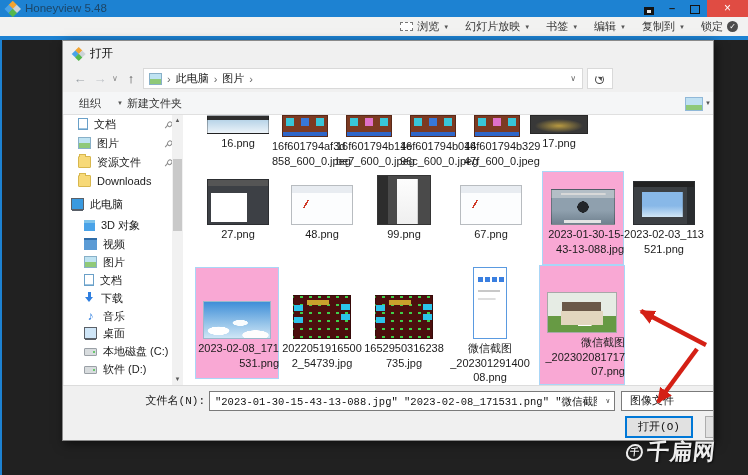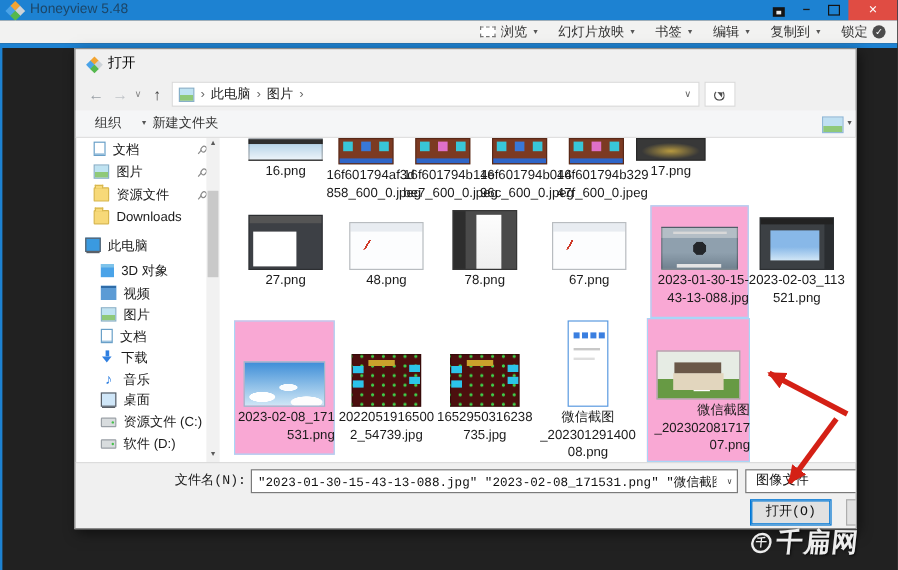--- a/index.html
+++ b/index.html
@@ -306,21 +306,21 @@
         <div class="sbitem lvl-b" style="top:192px">
           <span class="ic ic-music">♪</span>
           <span>音乐</span>
         </div>
         <div class="sbitem lvl-b" style="top:209px">
           <span class="ic ic-desktop"></span>
           <span>桌面</span>
         </div>
         <div class="sbitem lvl-b" style="top:227px">
           <span class="ic ic-disk"></span>
-          <span>资源文件 (C:)</span>
+          <span>本地磁盘 (C:)</span>
         </div>
         <div class="sbitem lvl-b" style="top:245px">
           <span class="ic ic-disk"></span>
           <span>软件 (D:)</span>
         </div>
       </div>
 
       <div class="vscroll sb-sidebar">
         <span class="sb-arrow" style="top:0">▲</span>
         <span class="sb-thumb" style="top:44px;height:72px"></span>
@@ -361,21 +361,21 @@
         <div class="cell" style="left:134px;top:56px;width:80px;height:94px">
           <div class="th t-35" style="width:62px;height:46px;margin-top:8px"></div>
           <div class="flabel">27.png</div>
         </div>
         <div class="cell" style="left:218px;top:56px;width:80px;height:94px">
           <div class="th t-sheet" style="width:62px;height:40px;margin-top:14px"></div>
           <div class="flabel">48.png</div>
         </div>
         <div class="cell" style="left:300px;top:56px;width:80px;height:94px">
           <div class="th t-55" style="width:54px;height:50px;margin-top:4px"></div>
-          <div class="flabel">78.png</div>
+          <div class="flabel">99.png</div>
         </div>
         <div class="cell" style="left:387px;top:56px;width:80px;height:94px">
           <div class="th t-sheet" style="width:62px;height:40px;margin-top:14px"></div>
           <div class="flabel">67.png</div>
         </div>
         <div class="cell sel" style="left:478px;top:56px;width:82px;height:94px">
           <div class="th t-face" style="width:64px;height:36px;margin-top:18px"></div>
           <div class="flabel">2023-01-30-15-
 43-13-088.jpg</div>
         </div>

